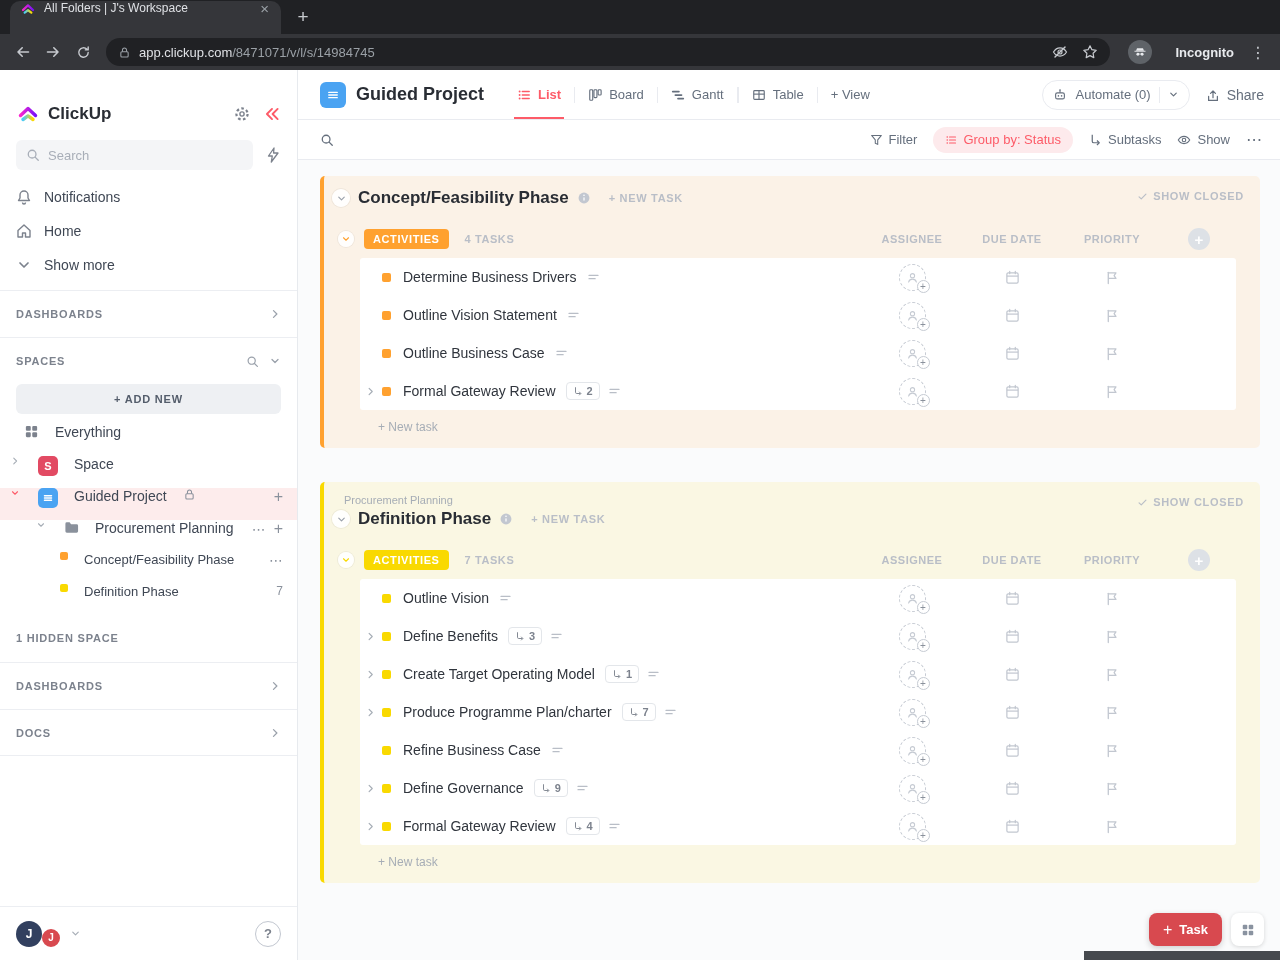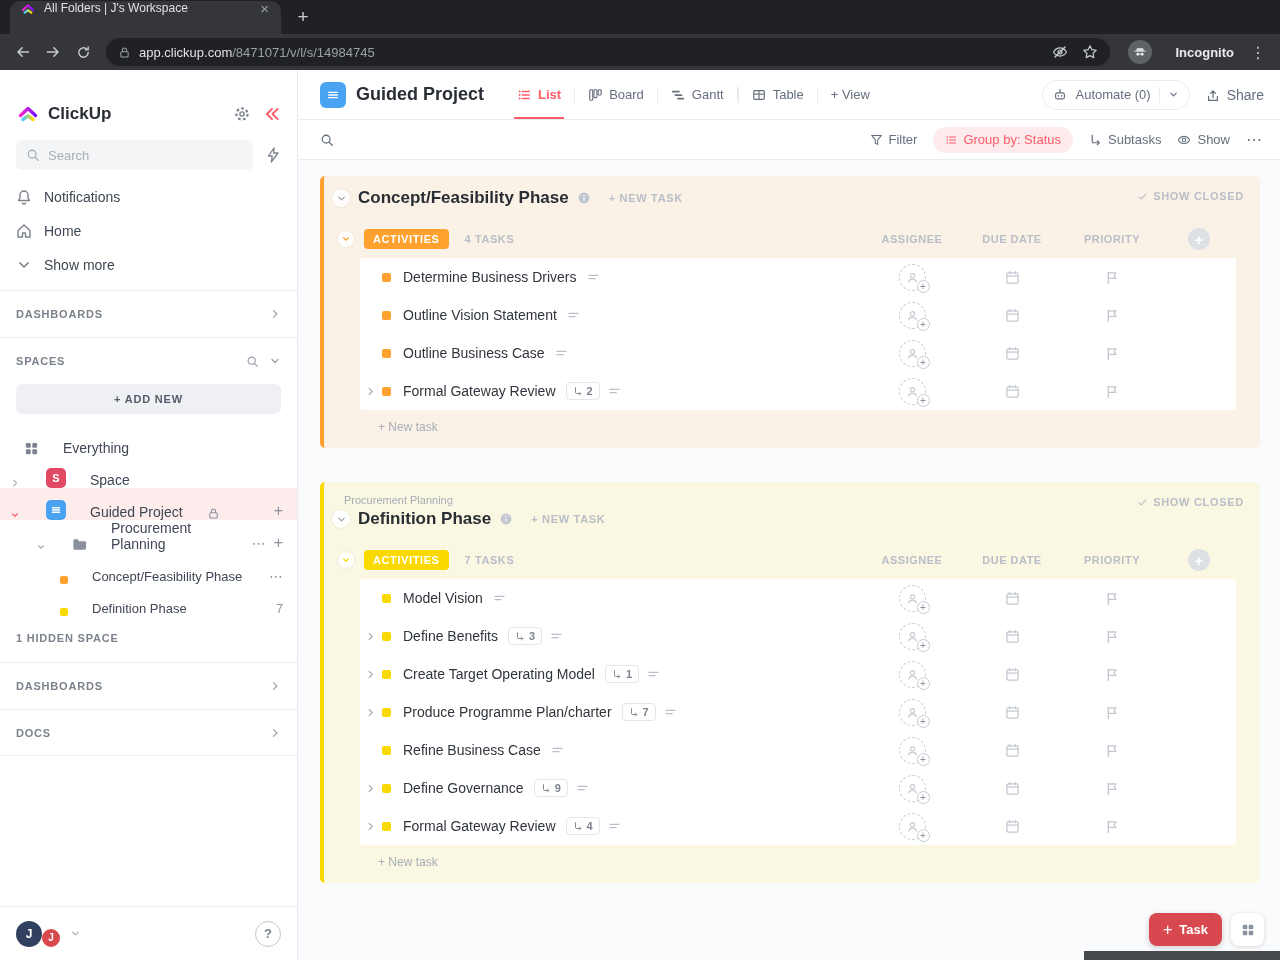--- a/index.html
+++ b/index.html
@@ -33,21 +33,21 @@
 .sb-top-icons{margin-left:auto;display:flex;align-items:center;gap:12px}
 .sb-search-row{display:flex;align-items:center;gap:12px;padding:6px 16px 10px}
 .sb-search{flex:1;height:30px;background:#f4f5f7;border-radius:6px;display:flex;align-items:center;gap:8px;padding:0 10px;color:#a8aeb8}
 .sb-search input{border:0;background:transparent;outline:none;font:inherit;font-size:13px;color:#292d34;width:100%}
 .sb-search input::placeholder{color:#a8aeb8}
 .sb-item{height:34px;display:flex;align-items:center;gap:12px;padding:0 16px;font-size:14px;color:#3f4754}
 .sb-section{height:47px;display:flex;align-items:center;gap:10px;padding:0 16px;border-top:1px solid #eceef2;color:#7c828d;font-size:11px;font-weight:700;letter-spacing:.8px;margin-top:8px}
 .sb-section.tight{margin-top:0}
 .sec-icons{margin-left:auto;display:flex;align-items:center;gap:10px;color:#9aa1ab}
 .addnew{margin:0 16px 10px;height:30px;background:#eef0f3;border-radius:6px;display:flex;align-items:center;justify-content:center;font-size:11px;font-weight:700;letter-spacing:.8px;color:#545d6b}
-.tree-item{height:32px;display:flex;align-items:flex-end;gap:24px;padding-right:14px;font-size:14px;color:#3f4754}
+.tree-item{height:32px;display:flex;align-items:flex-start;gap:16px;padding-right:14px;font-size:14px;color:#3f4754}
 .caret{width:14px;display:flex;justify-content:center;color:#a6adb6;flex:none}
 .caret.red{color:var(--accent_red,#fd5b68)}
 .sq-avatar{width:20px;height:20px;border-radius:5px;display:flex;align-items:center;justify-content:center;color:#fff;font-size:11px;font-weight:700;flex:none}
 .sq-avatar.space{background:#e24a63}
 .sq-avatar.proj{background:var(--blue,#4aa3f2)}
 .dot{width:8px;height:8px;border-radius:2px;flex:none}
 .selected-row{background:#fdecec}
 .tree-right{margin-left:auto;display:flex;align-items:center;gap:8px;color:#8a919c;font-size:14px}
 .cnt{font-size:12px;color:#8a919c}
 .hidden-space{padding:16px 16px 10px;font-size:11px;font-weight:700;letter-spacing:.8px;color:#7c828d}
@@ -816,21 +816,21 @@
           </div>
         </div>
         <div class="rows">
             <div class="task-row">
     <span class="expand">
                 <svg class="ic ic11">
                   <use href="#s-chev-right"></use>
                 </svg>
               </span>
     <span class="bullet" style="background: rgb(249, 217, 0);"></span>
-    <span class="t-name">Model Vision</span>
+    <span class="t-name">Outline Vision</span>
 
     <span class="desc">
                 <svg class="ic ic13">
                   <use href="#s-desc"></use>
                 </svg>
               </span>
     <div class="cols">
       <span class="col">
         <span class="avatar-dashed">
           <svg class="ic ic13">

